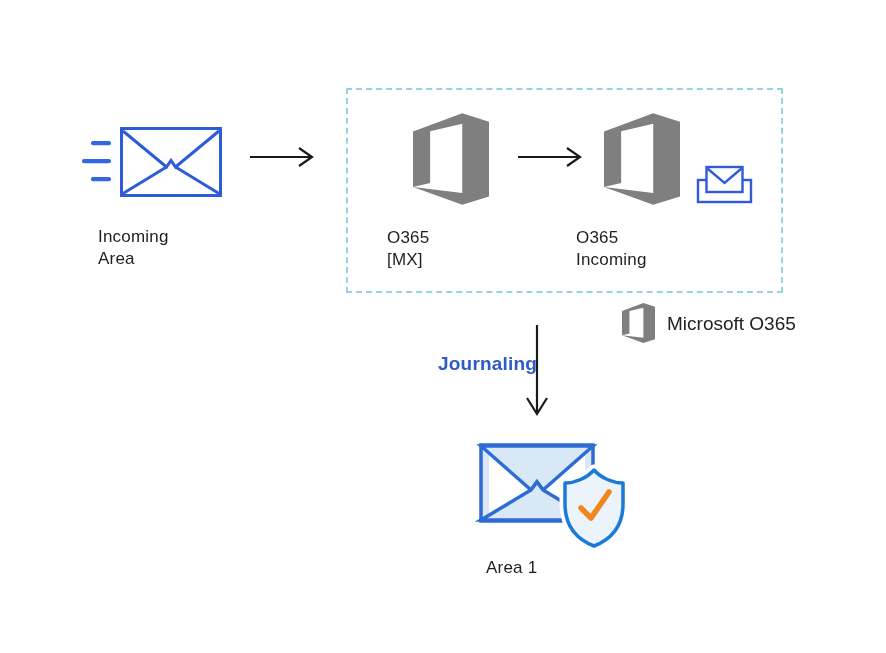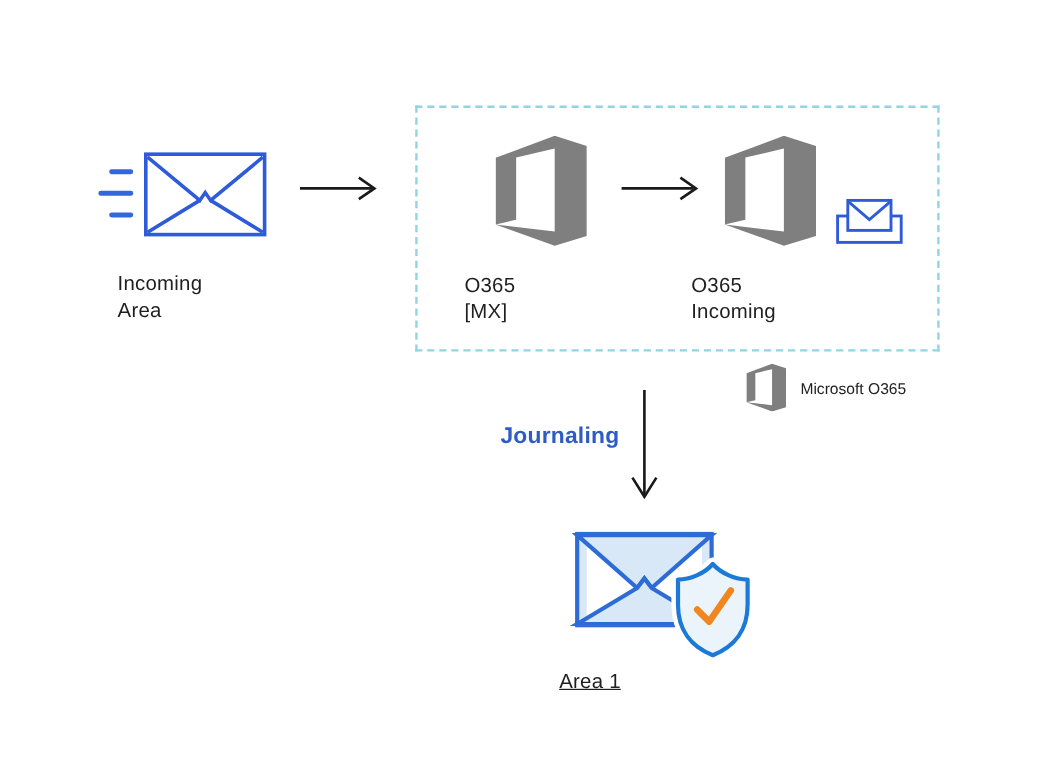--- a/index.html
+++ b/index.html
@@ -11,24 +11,24 @@
   .label{
     position:absolute;font-size:17px;line-height:22px;
     color:#1f1f1f;letter-spacing:.2px;
   }
   .label span{display:block;}
   .boundary{
     position:absolute;left:346px;top:88px;width:433px;height:201px;
     border:2px dashed #92d4e4;background:transparent;
   }
   .legend-text{
-    position:absolute;left:667px;top:315px;font-size:13px;color:#222;line-height:17px;
+    position:absolute;left:667px;top:315px;font-size:19px;color:#222;line-height:17px;
   }
   .journaling{
-    position:absolute;left:417px;top:353px;width:96px;font-size:19px;font-weight:600;
+    position:absolute;left:438px;top:353px;width:96px;font-size:19px;font-weight:600;
     color:#2e5cc5;text-align:left;letter-spacing:.2px;
   }
 </style>
 </head>
 <body>
 
 <div class="canvas">
 
   <div class="abs" style="left:80px;top:122px;">
     <svg width="146" height="80" viewBox="0 0 146 80">
@@ -93,17 +93,17 @@
 
   <svg class="abs" style="left:475px;top:438px;" width="155" height="112" viewBox="0 0 155 112">
     <rect x="6" y="7" width="112" height="76" fill="#d9e8f6" stroke="#2d6bd6" stroke-width="3.5"></rect>
     <rect x="14" y="15" width="96" height="60" fill="#ffffff"></rect>
     <path d="M6,8 L56,52 L62,44 L68,52 L118,8 Z" fill="#d9e8f6" stroke="#2d6bd6" stroke-width="3.5"></path>
     <path d="M6,82 L56,52 L62,44 L68,52 L118,82 Z" fill="#d9e8f6" stroke="#2d6bd6" stroke-width="3.5"></path>
     <path d="M119,32 C126,40 138,45 148,45 L148,66 C148,87 137,101 119,108 C101,101 90,87 90,66 L90,45 C100,45 112,40 119,32 Z" fill="#ffffff" stroke="#ffffff" stroke-width="11" stroke-linejoin="round"></path>
     <path d="M119,32 C126,40 138,45 148,45 L148,66 C148,87 137,101 119,108 C101,101 90,87 90,66 L90,45 C100,45 112,40 119,32 Z" fill="#ecf4fb" stroke="#1b79d8" stroke-width="3.5" stroke-linejoin="round"></path>
     <path d="M106,70 L116,80 L134,54" fill="none" stroke="#f0861f" stroke-width="5.5" stroke-linecap="round" stroke-linejoin="round"></path>
   </svg>
-  <div class="label" style="left:466px;top:557px;width:160px;text-decoration:underline;">
+  <div class="label" style="left:486px;top:557px;width:160px;">
     <span>Area 1</span>
   </div>
 
 </div>
 
 </body></html>

